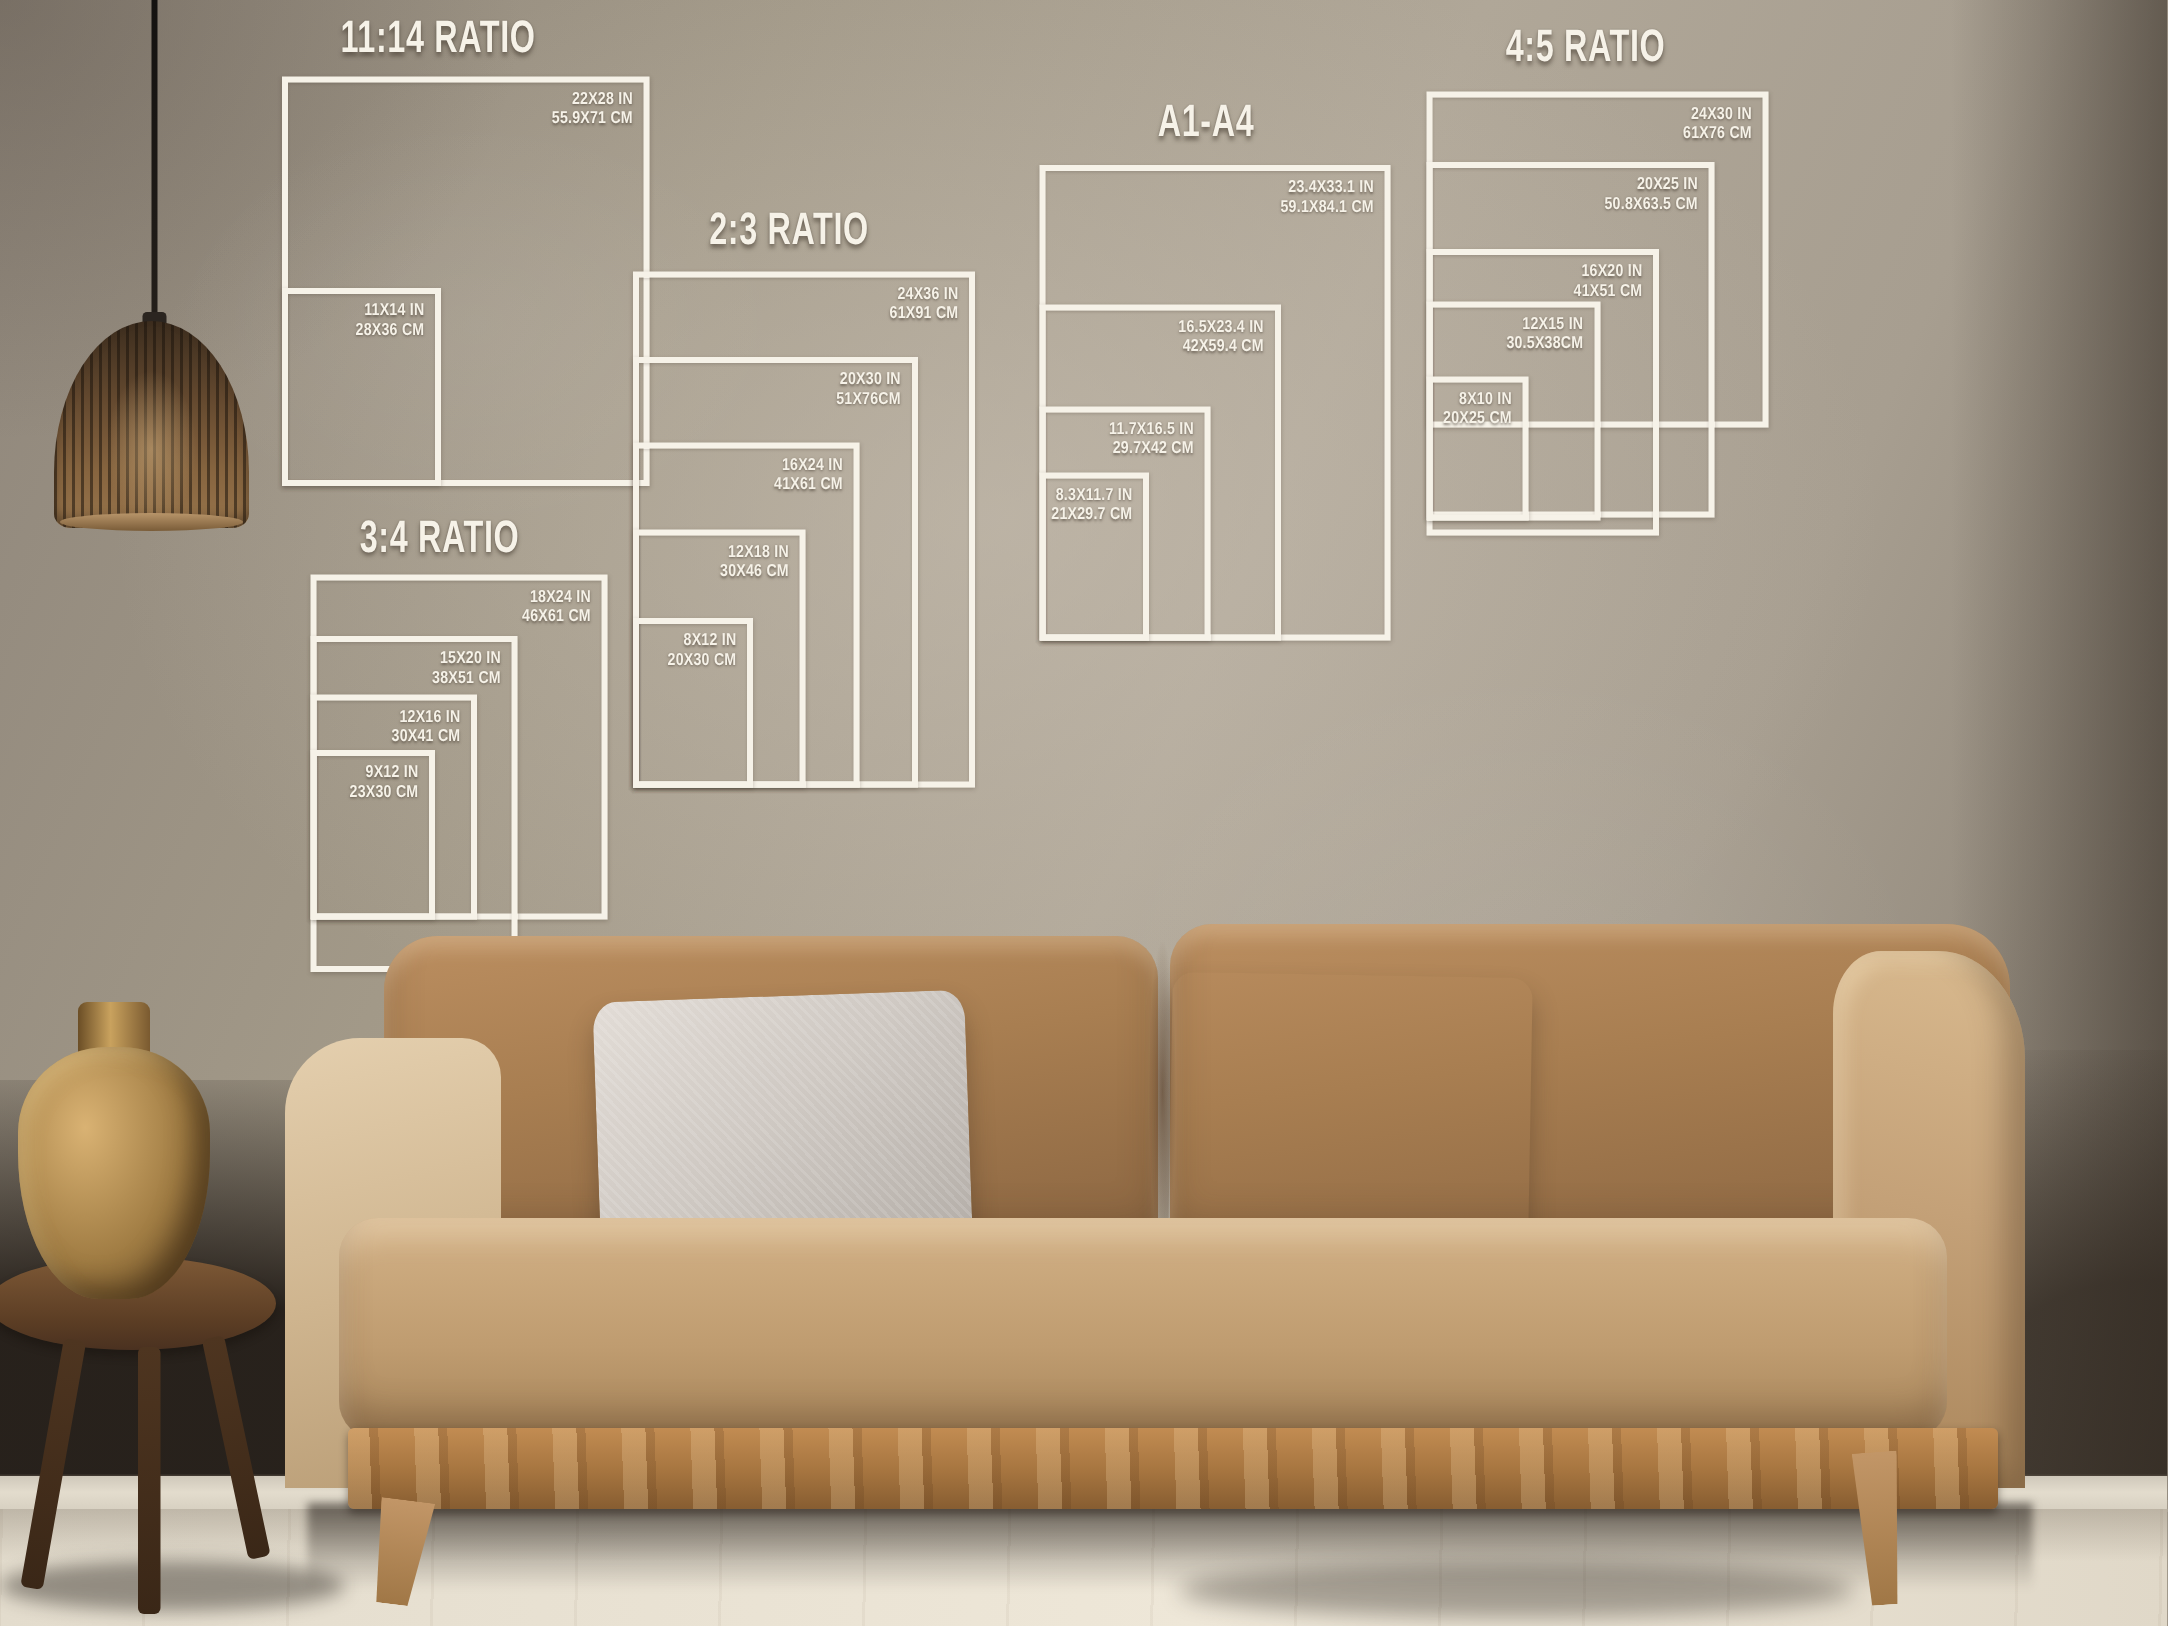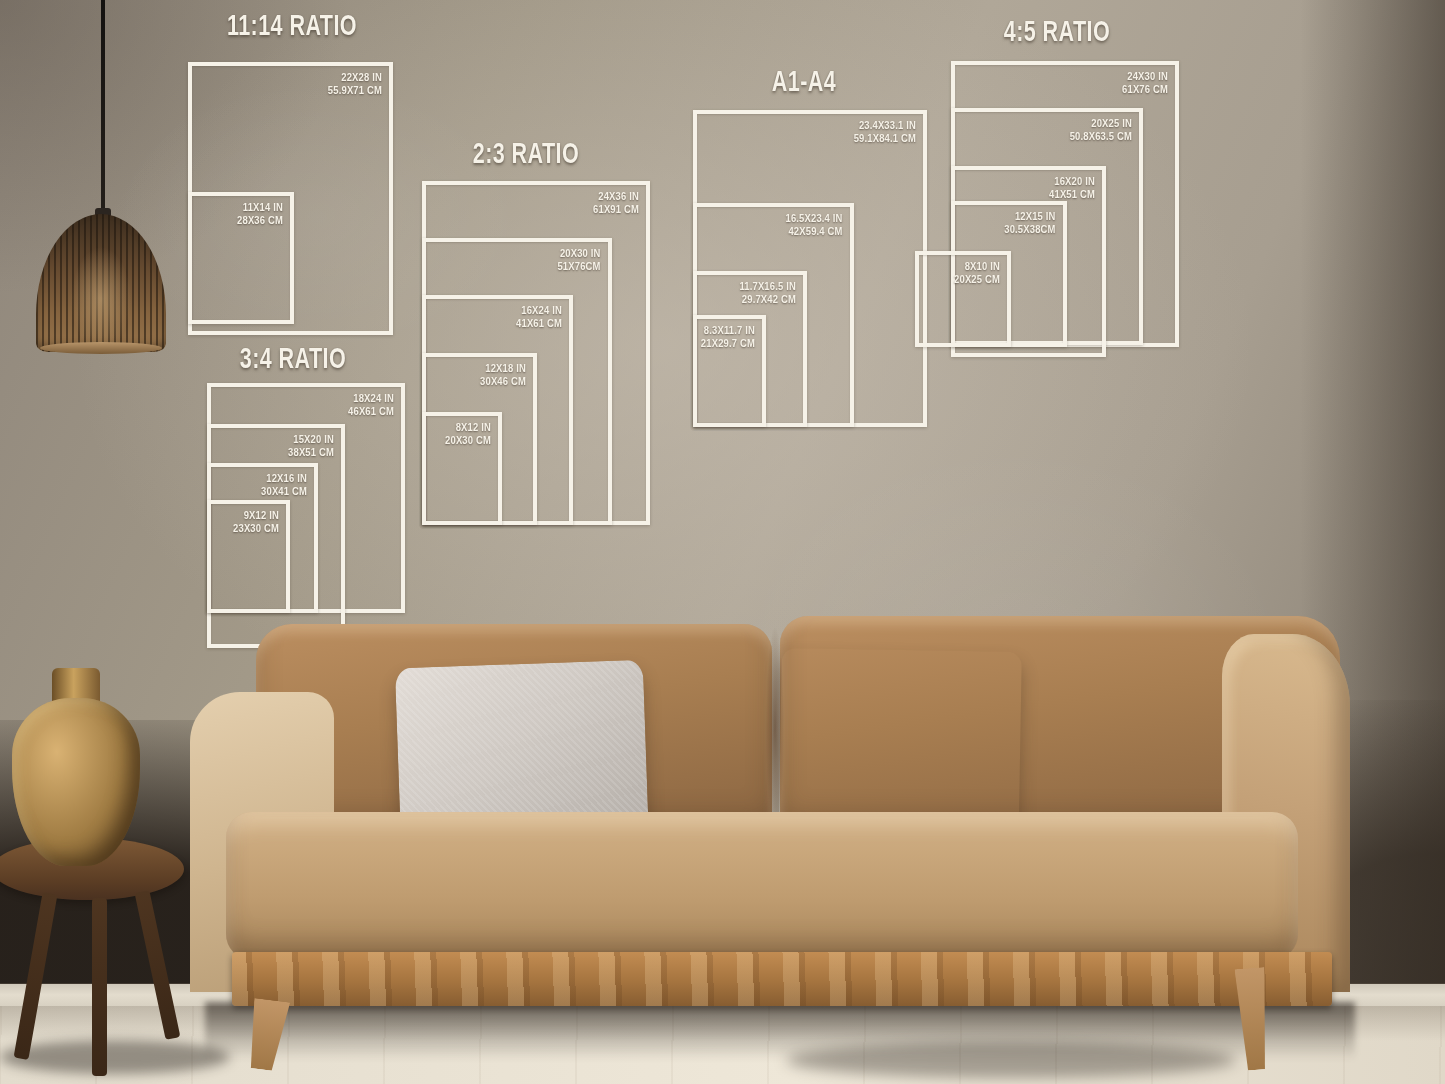--- a/index.html
+++ b/index.html
@@ -146,21 +146,21 @@
 
 
 <div class="abs cord"></div>
 <div class="abs cord-cap"></div>
 <div class="abs pendant"></div>
 <div class="abs pendant-rim"></div>
 
 
 
 <div class="abs panel-title" style="left:292px;top:8px">11:14 RATIO</div>
-<div class="abs size-rect" style="left:188px;top:62px;width:205px;height:273px">
+<div class="abs size-rect" style="left:188px;top:51px;width:245px;height:273px">
   <div class="size-label">
       <span>22X28 IN</span>
       <span>55.9X71 CM</span>
     </div>
 </div>
 <div class="abs size-rect" style="left:188px;top:192px;width:106px;height:132px">
   <div class="size-label">
       <span>11X14 IN</span>
       <span>28X36 CM</span>
     </div>
@@ -244,21 +244,21 @@
     </div>
 </div>
 <div class="abs size-rect" style="left:693px;top:315px;width:73px;height:112px">
   <div class="size-label">
       <span>8.3X11.7 IN</span>
       <span>21X29.7 CM</span>
     </div>
 </div>
 
 <div class="abs panel-title" style="left:1057px;top:14px">4:5 RATIO</div>
-<div class="abs size-rect" style="left:951px;top:61px;width:228px;height:286px">
+<div class="abs size-rect" style="left:951px;top:61px;width:228px;height:224px">
   <div class="size-label">
       <span>24X30 IN</span>
       <span>61X76 CM</span>
     </div>
 </div>
 <div class="abs size-rect" style="left:951px;top:108px;width:192px;height:237px">
   <div class="size-label">
       <span>20X25 IN</span>
       <span>50.8X63.5 CM</span>
     </div>
@@ -268,21 +268,21 @@
       <span>16X20 IN</span>
       <span>41X51 CM</span>
     </div>
 </div>
 <div class="abs size-rect" style="left:951px;top:201px;width:116px;height:146px">
   <div class="size-label">
       <span>12X15 IN</span>
       <span>30.5X38CM</span>
     </div>
 </div>
-<div class="abs size-rect" style="left:915px;top:251px;width:96px;height:96px">
+<div class="abs size-rect" style="left:951px;top:251px;width:68px;height:96px">
   <div class="size-label">
       <span>8X10 IN</span>
       <span>20X25 CM</span>
     </div>
 </div>
 
 
 <svg style="left:-15px;top:415px;z-index:20" width="230" height="300" viewBox="0 0 230 300">
   <g stroke="#6e6f55" stroke-width="2" fill="none">
     <path d="M90,270 Q60,180 20,120"></path>

